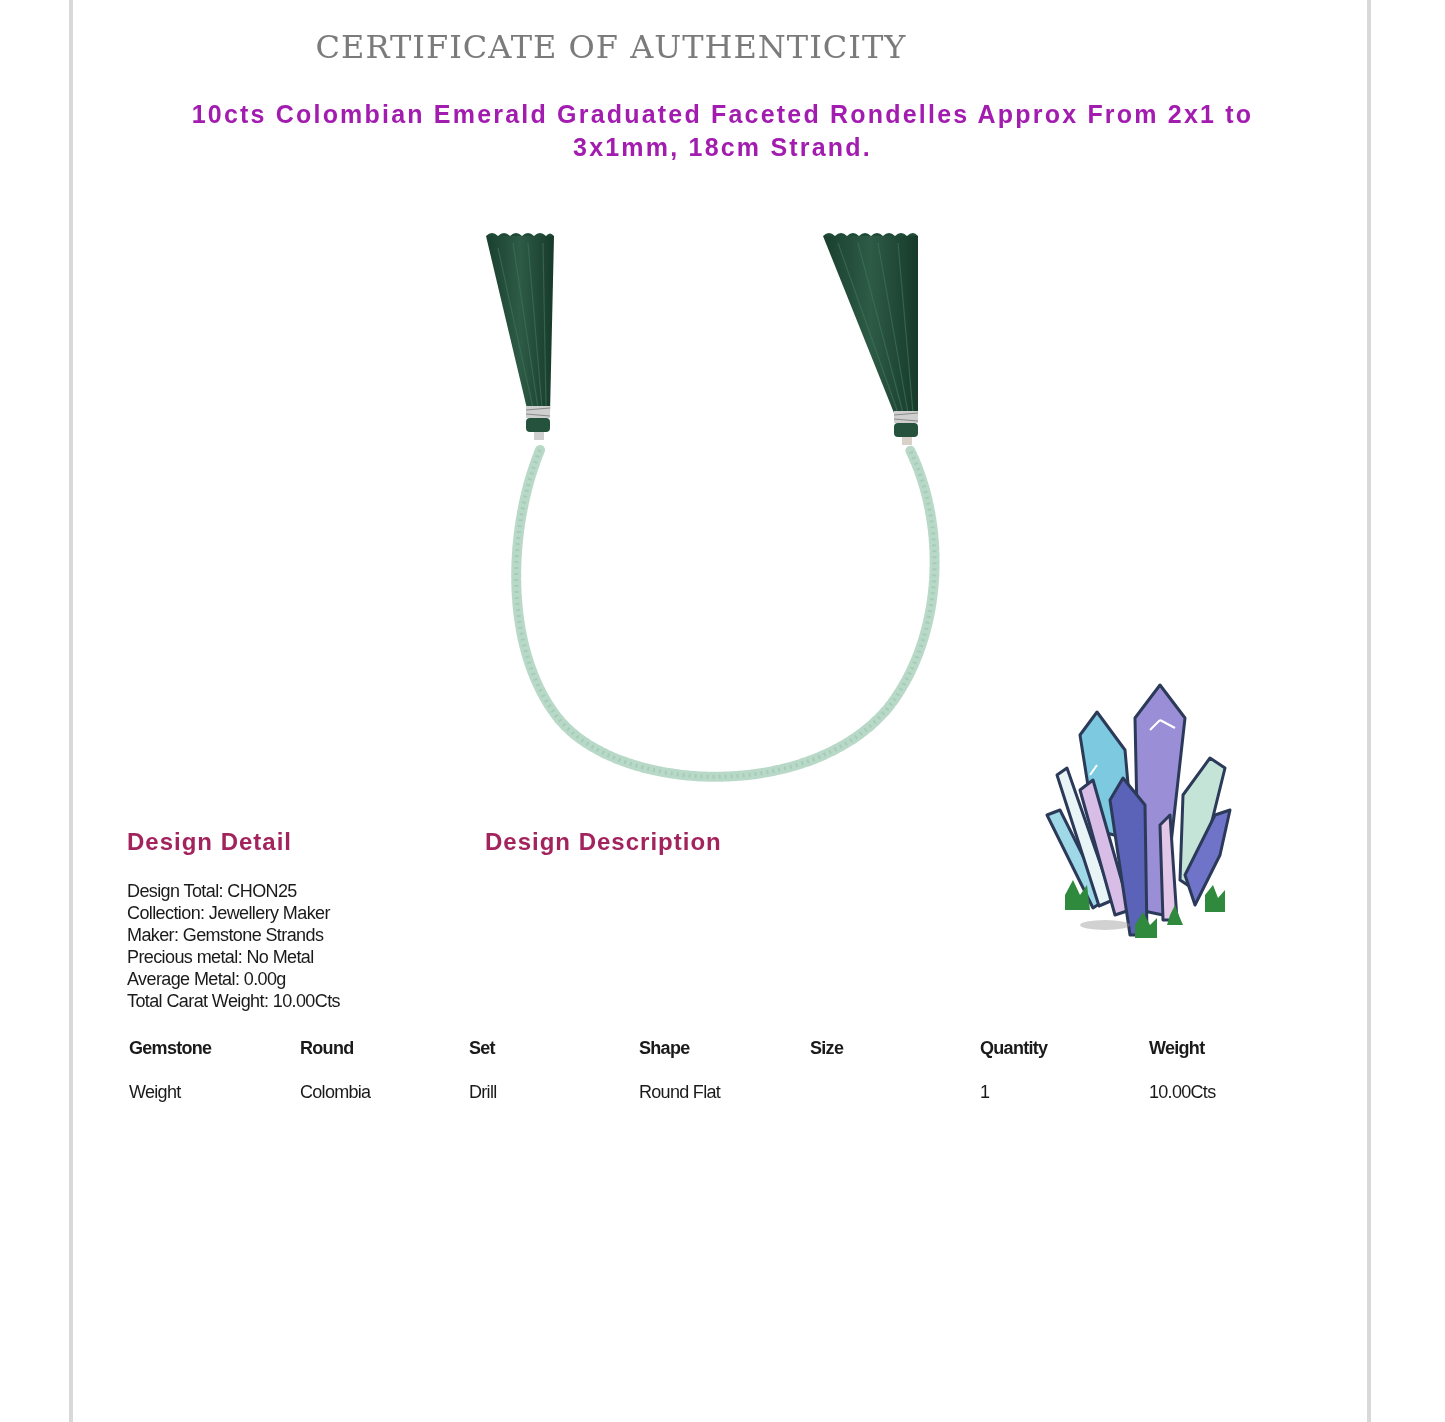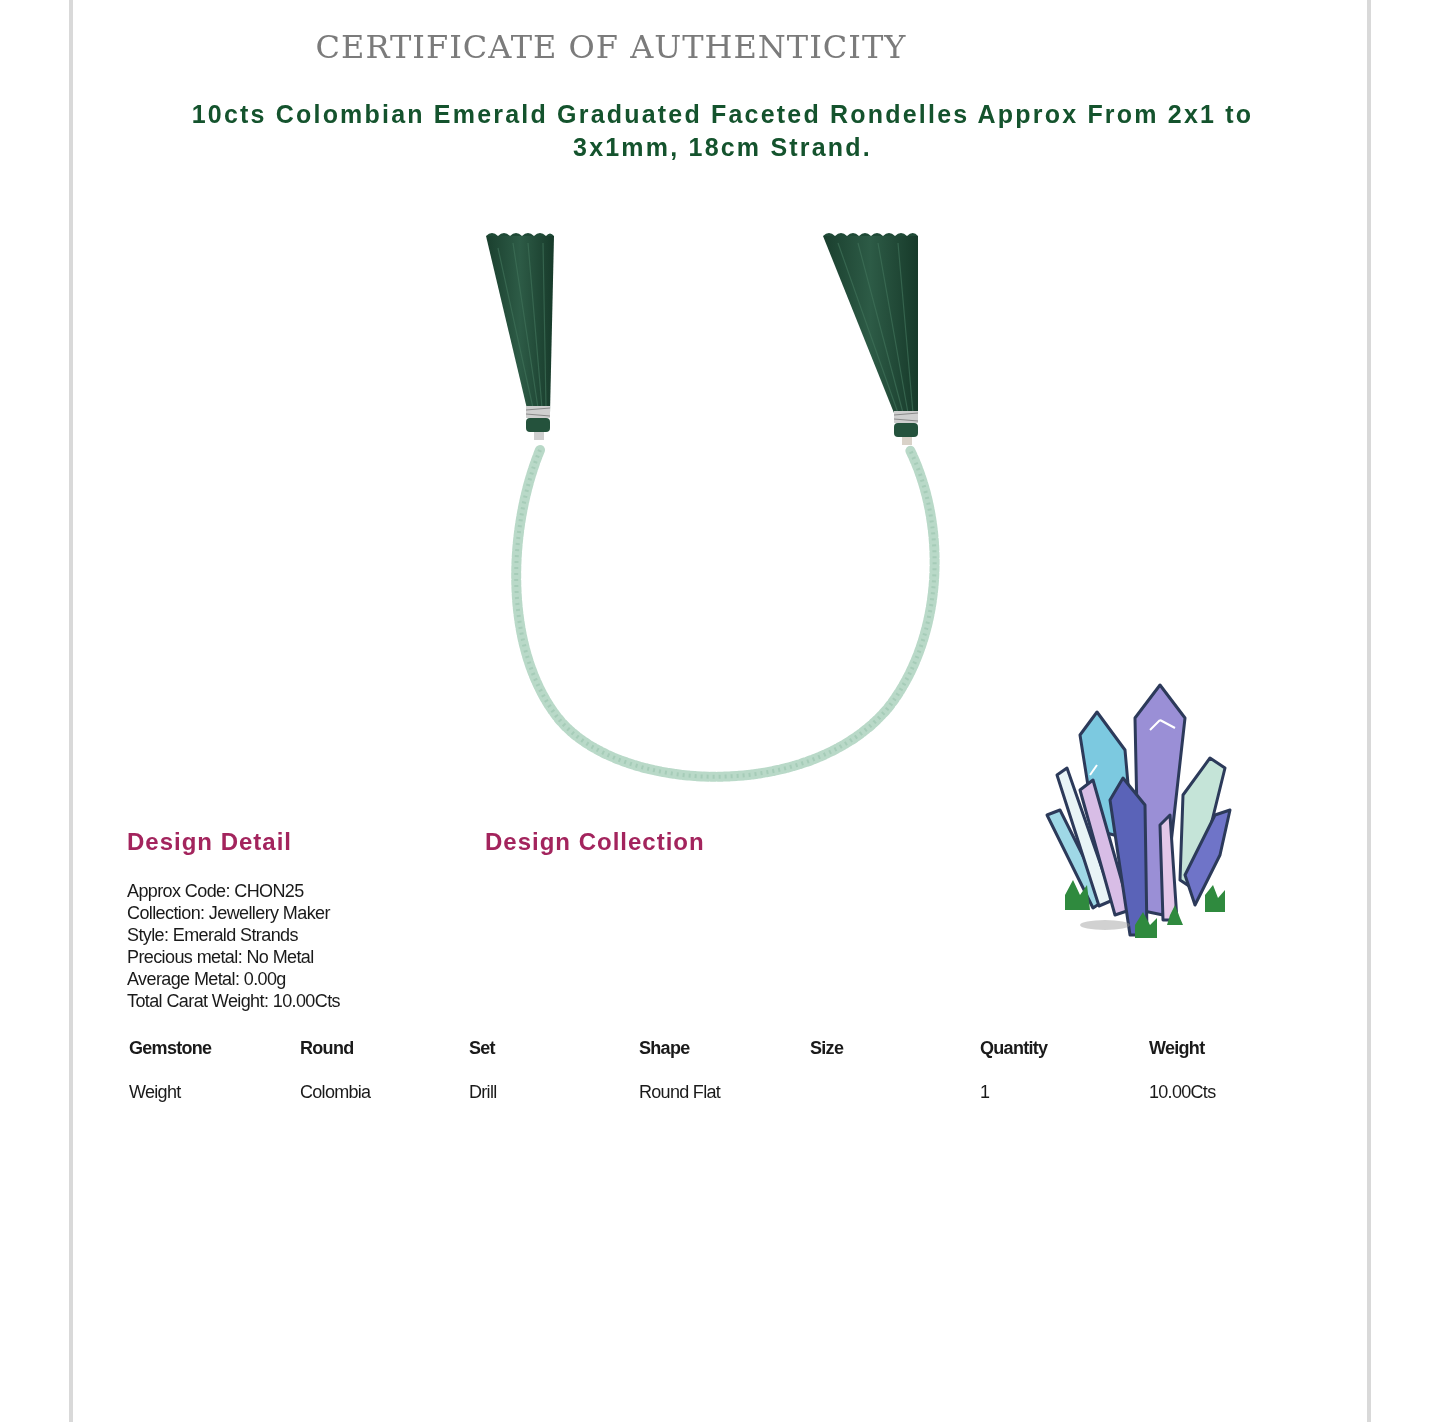--- a/index.html
+++ b/index.html
@@ -40,21 +40,21 @@
     .product-title {
       position: absolute;
       left: 140px; top: 98px;
       width: 1165px;
       text-align: center;
       font-family: "Liberation Sans", sans-serif;
       font-size: 25px;
       font-weight: bold;
       letter-spacing: 2.2px;
       line-height: 33px;
-      color: #14532d;
+      color: #a21caf;
     }
     .product-image {
       position: absolute;
       left: 478px; top: 228px;
       width: 475px;
       height: 565px;
     }
     .crystal-image {
       position: absolute;
       left: 1035px; top: 680px;
@@ -185,26 +185,26 @@
   <g fill="#2f8a3e">
     <path d="M 30 215 L 38 200 L 45 215 L 52 205 L 55 230 L 30 230 Z"></path>
     <path d="M 100 245 L 108 232 L 115 245 L 122 238 L 122 258 L 100 258 Z"></path>
     <path d="M 170 215 L 178 205 L 183 218 L 190 210 L 190 232 L 170 232 Z"></path>
     <path d="M 135 235 L 140 225 L 145 238 L 148 245 L 132 245 Z"></path>
   </g>
   <ellipse cx="70" cy="245" rx="25" ry="5" fill="#999" opacity="0.45"></ellipse>
 </svg>
 
 <div class="section-heading heading-detail">Design Detail</div>
-<div class="section-heading heading-description">Design Collection</div>
+<div class="section-heading heading-description">Design Description</div>
 
 <div class="detail-list">
-  <div>Approx Code: CHON25</div>
+  <div>Design Total: CHON25</div>
   <div>Collection: Jewellery Maker</div>
-  <div>Style: Emerald Strands</div>
+  <div>Maker: Gemstone Strands</div>
   <div>Precious metal: No Metal</div>
   <div>Average Metal: 0.00g</div>
   <div>Total Carat Weight: 10.00Cts</div>
 </div>
 
 <table class="gem-table">
   <thead>
     <tr>
       <th class="col-0">Gemstone</th>
       <th class="col-1">Round</th>

